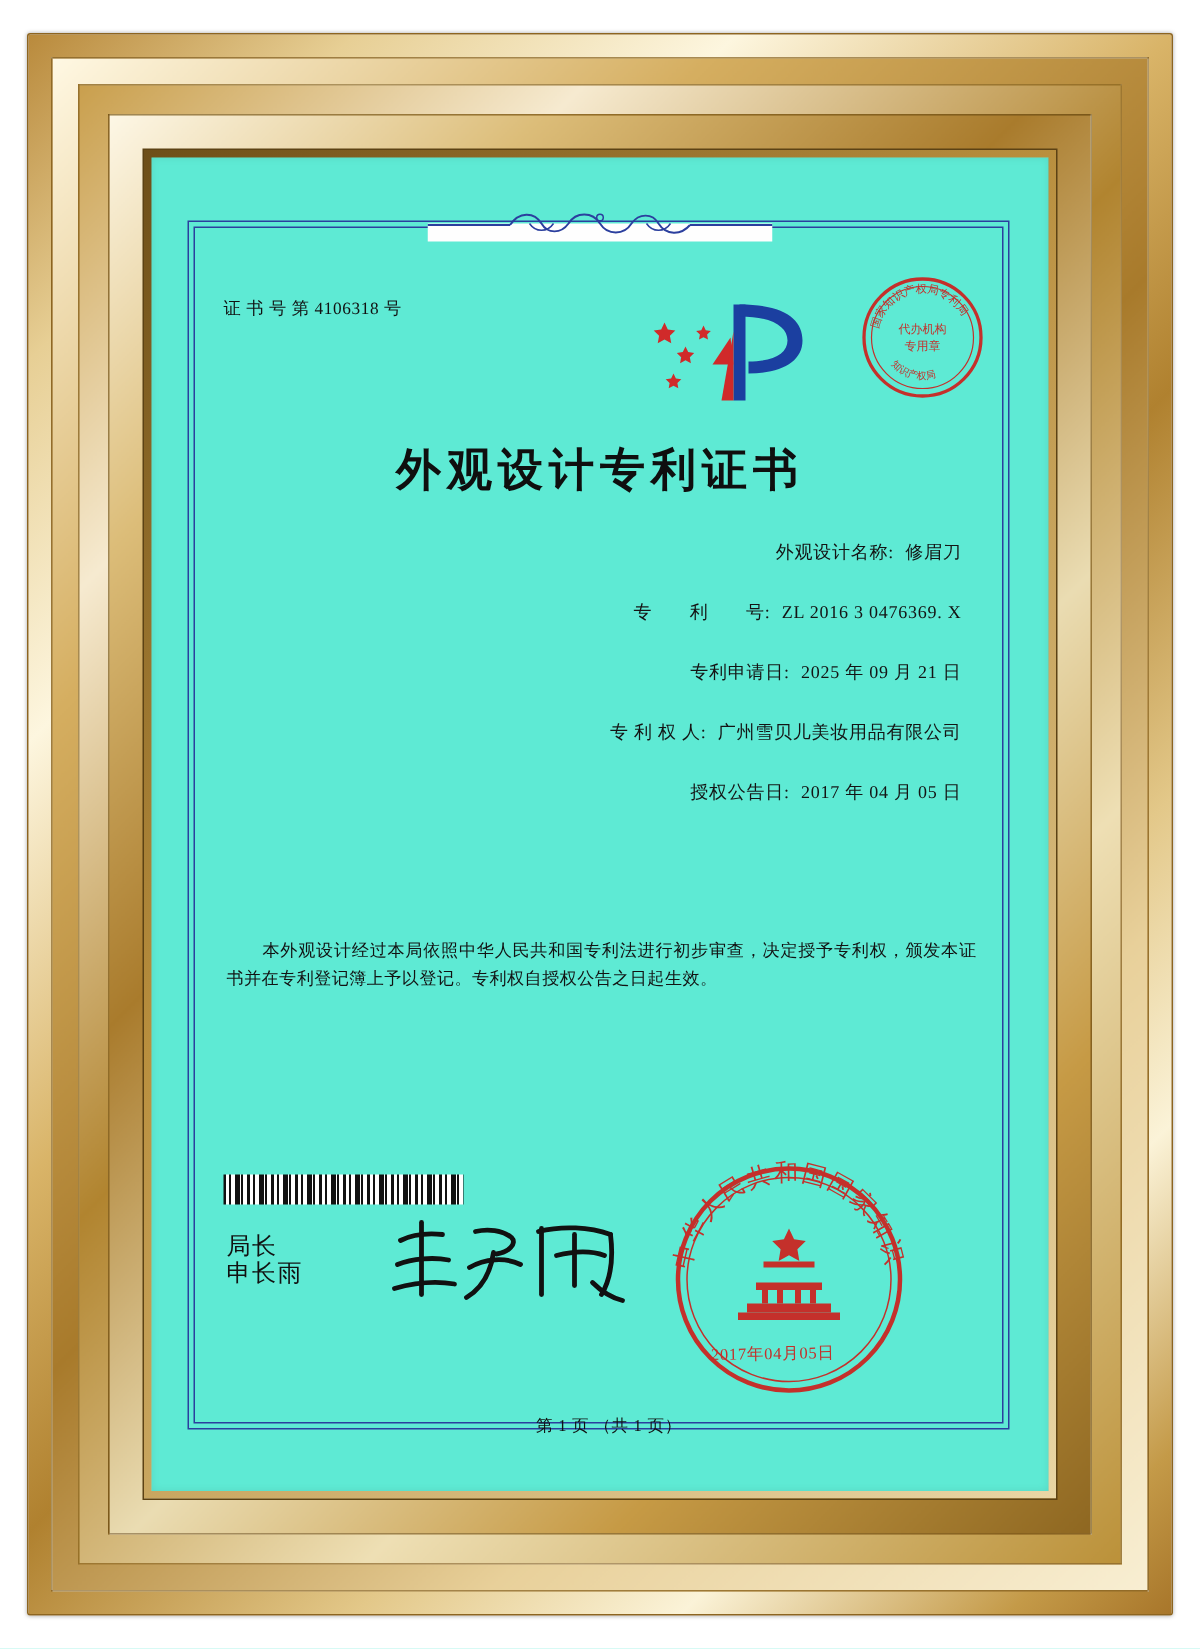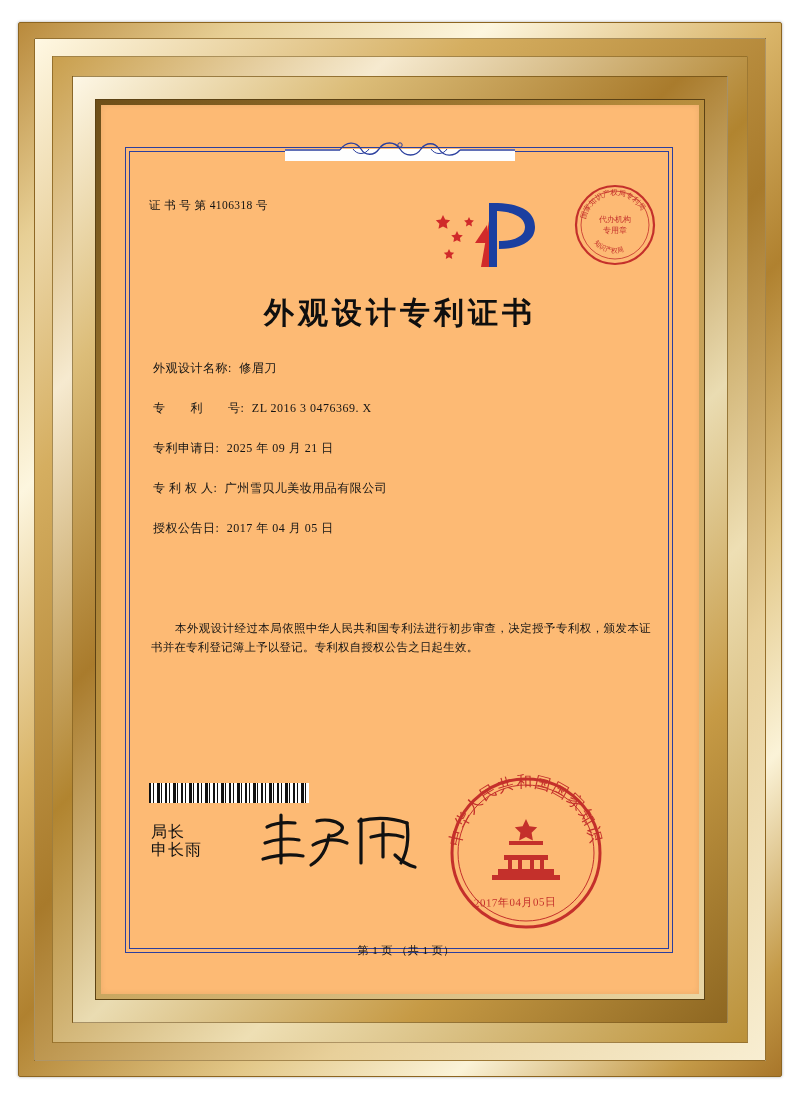--- a/index.html
+++ b/index.html
@@ -53,21 +53,21 @@
     width: 610px; height: 901px;
     background: linear-gradient(135deg,#6d4e18 0%,#b98f3e 40%,#e9d6a5 100%);
     border: 1px solid #5c4214;
   }
 
   
   .paper {
     position: absolute;
     left: 101px; top: 105px;
     width: 598px; height: 889px;
-    background: #fdba74;
+    background: #5eead4;
     box-shadow: inset 0 0 6px rgba(0,0,0,.08);
   }
 
   
   .blue-border {
     position: absolute;
     left: 24px; top: 42px;
     width: 548px; height: 806px;
     border: 1.6px solid #2b3f9e;
     box-sizing: border-box;
@@ -118,22 +118,23 @@
     font-size: 30px;
     font-weight: bold;
     letter-spacing: 4px;
     color: #0f0f0f;
     font-family: Liberation Sans, sans-serif;
   }
 
   
   .fields {
     position: absolute;
-    left: 52px; top: 255px;
+    left: 40px; top: 255px;
     width: 500px;
+    text-align: right;
   }
   .field {
     font-size: 12px;
     color: #141414;
     margin-bottom: 23px;
     letter-spacing: .5px;
     white-space: nowrap;
   }
   .field .lbl { }
   .field .val { margin-left: 4px; }
@@ -143,21 +144,21 @@
     position: absolute;
     left: 50px; top: 514px;
     width: 500px;
     font-size: 11.4px;
     line-height: 19px;
     color: #121212;
     text-align: justify;
     letter-spacing: .3px;
   }
   .body-text p {
-    margin: 0 0 1px 0;
+    margin: 6px 0 1px 0;
     text-indent: 24px;
   }
 
   
   .barcode {
     position: absolute;
     left: 48px; top: 678px;
     width: 160px; height: 20px;
     background:
       repeating-linear-gradient(to right,

